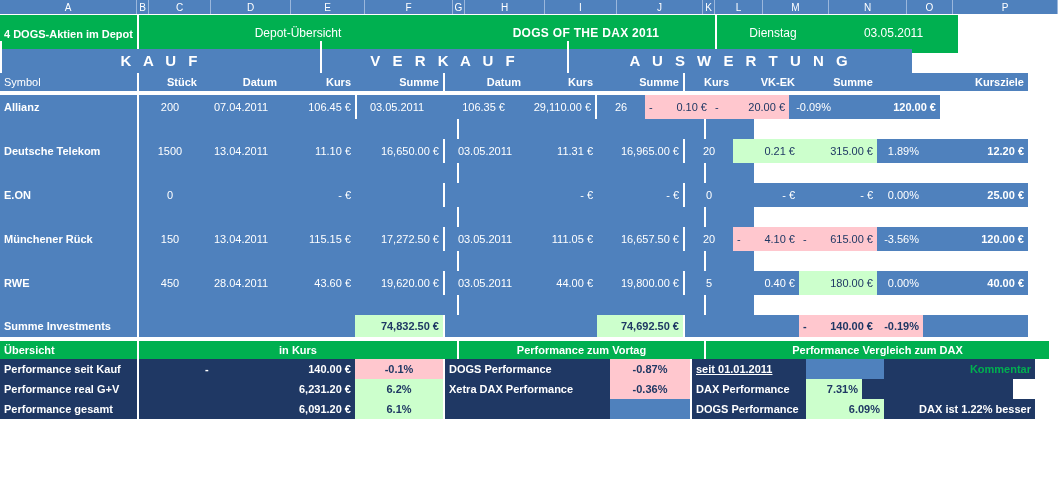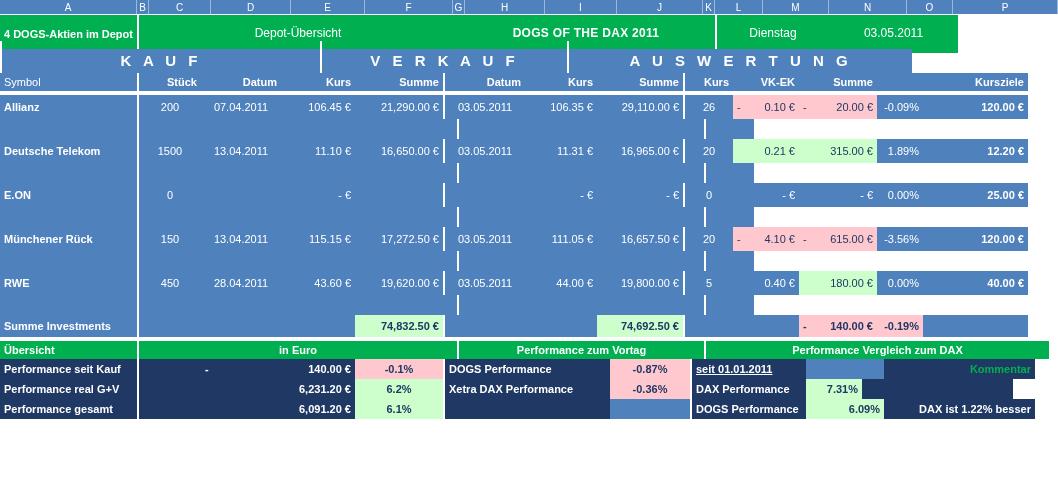--- a/index.html
+++ b/index.html
@@ -126,21 +126,20 @@
   </div>
   <div class="gap-h"></div>
 
   <div id="data-rows">
       <div class="row">
         <div class="cell blue l b" style="width:137px;height:24px">Allianz</div>
         <div class="vsep" style="height:24px"></div>
         <div class="cell blue c" style="width:62px;height:24px">200</div>
         <div class="cell blue c" style="width:80px;height:24px">07.04.2011</div>
         <div class="cell blue r" style="width:74px;height:24px">106.45 €</div>
-        <div class="cell blue r" style="width:88px;height:24px">21,290.00 €</div>
         <div class="vsep" style="height:24px"></div>
         <div class="cell blue c" style="width:80px;height:24px">03.05.2011</div>
         <div class="cell blue r" style="width:72px;height:24px">106.35 €</div>
         <div class="cell blue r" style="width:86px;height:24px">29,110.00 €</div>
         <div class="vsep" style="height:24px"></div>
         <div class="cell blue c" style="width:48px;height:24px">26</div>
         <div class="cell lred r" style="width:66px;height:24px">
           <span style="flex:1;text-align:left">-</span>
           <span>0.10 €</span>
         </div>
@@ -318,21 +317,21 @@
       <span>140.00 €</span>
     </div>
     <div class="cell lred r b" style="width:46px;height:22px">-0.19%</div>
     <div class="cell blue" style="width:105px;height:22px"></div>
   </div>
   <div class="gap-h"></div>
 
   <div class="row">
     <div class="cell green l b" style="width:137px;height:18px">Übersicht</div>
     <div class="vsep" style="height:18px"></div>
-    <div class="cell green c b" style="width:318px;height:18px">in Euro</div>
+    <div class="cell green c b" style="width:318px;height:18px">in Kurs</div>
     <div class="vsep" style="height:18px"></div>
     <div class="cell green c b" style="width:245px;height:18px">Performance zum Vortag</div>
     <div class="vsep" style="height:18px"></div>
     <div class="cell green c b" style="width:343px;height:18px">Performance Vergleich zum DAX</div>
   </div>
 
   <div id="footer-rows">
       <div class="row">
         <div class="cell dark l b" style="width:137px;height:20px">Performance seit Kauf</div>
         <div class="vsep" style="height:20px"></div>

